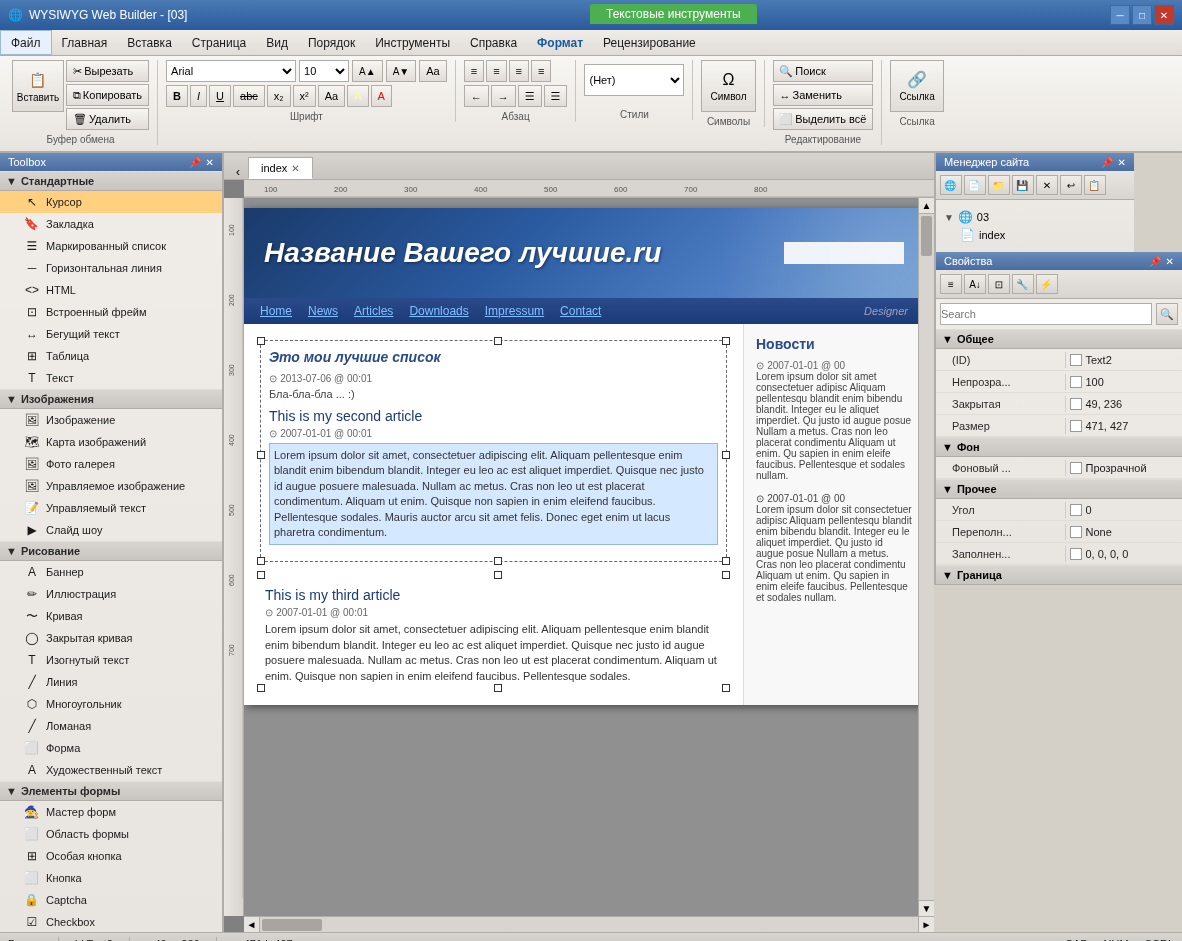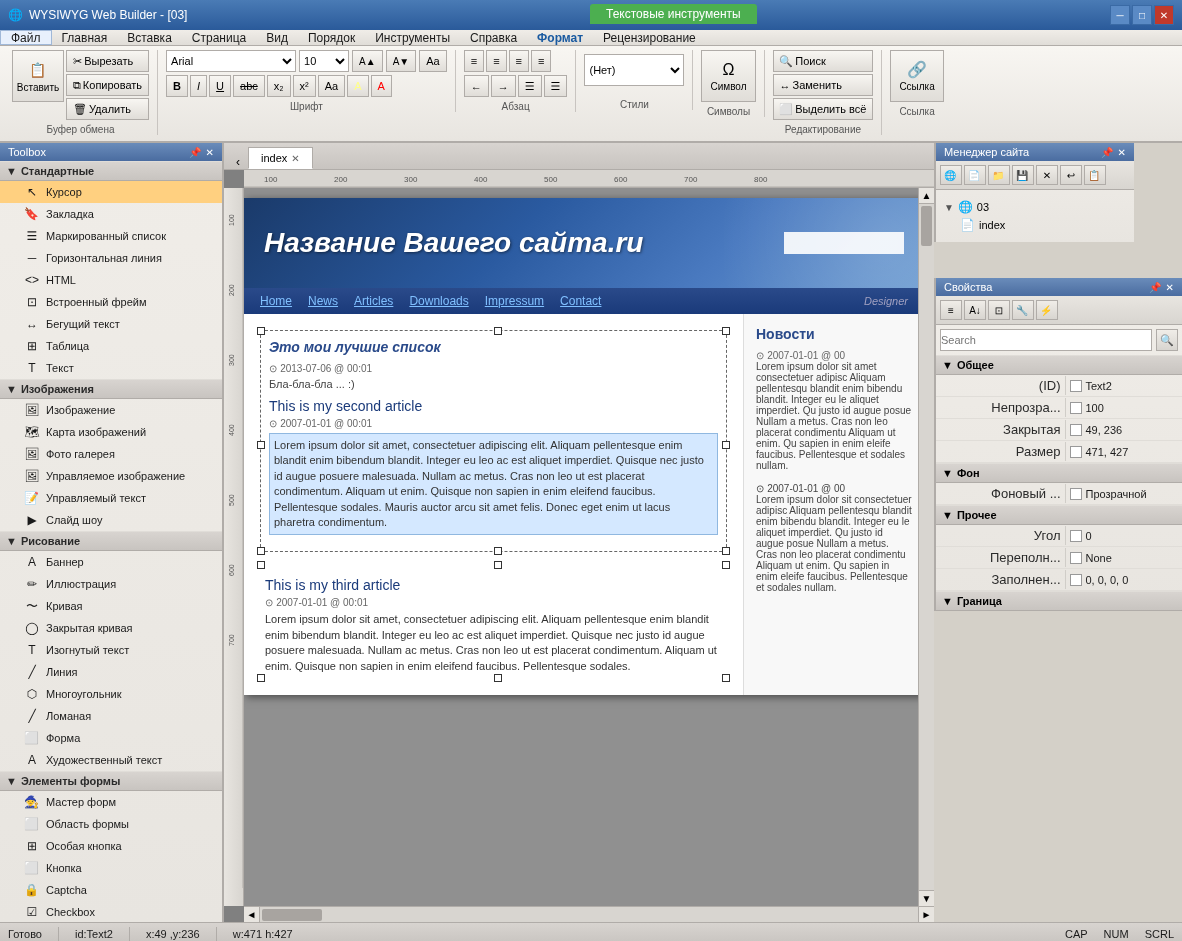--- a/index.html
+++ b/index.html
@@ -22,21 +22,21 @@
       width: 20px; height: 20px; display: flex; align-items: center; justify-content: center;
       background: #5a8ac5; color: white; font-size: 10px; cursor: pointer; border: 1px solid #3a6aa5;
     }
     .title-bar-btn.close { background: #c0392b; }
     .title-bar-btn.max { background: #5a8ac5; }
     .title-bar-btn.min { background: #5a8ac5; }
 
     
     .menu-bar {
       background: linear-gradient(to bottom, #f0ede8, #e0ddd8);
-      height: 16px;
+      height: 26px;
       display: flex;
       align-items: center;
       border-bottom: 1px solid #b0aca8;
     }
     .menu-item {
       padding: 4px 10px;
       cursor: pointer;
       font-size: 12px;
       color: #1a1a1a;
       height: 100%;
@@ -391,24 +391,23 @@
     }
     .props-row {
       display: flex;
       align-items: center;
       border-bottom: 1px solid #e0ddd8;
       min-height: 22px;
     }
     .props-label {
       flex: 1;
       padding: 2px 4px 2px 16px;
-      font-size: 13px;
+      font-size: 11px;
       color: #2a2a2a;
       border-right: 1px solid #d0cdc8;
-      text-align: right;
     }
     .props-value {
       flex: 1;
       padding: 2px 4px;
       font-size: 11px;
       color: #1a1a1a;
       display: flex;
       align-items: center;
       gap: 4px;
     }
@@ -845,21 +844,21 @@
           <text x="2" y="380" font-size="7" fill="#555" transform="rotate(-90,10,380)">600</text>
           <text x="2" y="450" font-size="7" fill="#555" transform="rotate(-90,10,450)">700</text>
         </svg>
       </div>
 
       <div class="canvas-content">
 
         <div class="canvas-page">
 
           <div class="site-header">
-            <span class="site-title">Название Вашего сайта.ru</span>
+            <span class="site-title">Название Вашего лучшие.ru</span>
             <div class="site-search-box"></div>
 
             <div style="position:absolute; right:0; top:0; width:200px; height:90px; background:radial-gradient(circle at 80% 50%, rgba(255,255,255,0.15), transparent); pointer-events:none;"></div>
           </div>
 
           <div class="site-nav">
             <div class="site-nav-left">
               <span class="nav-link">Home</span>
               <span class="nav-link">News</span>
               <span class="nav-link">Articles</span>
@@ -941,21 +940,21 @@
     </div>
 
     <div style="height:16px; background:#d8d5d0; border-top:1px solid #b0aca8; display:flex; align-items:center; margin-left:20px;">
       <div style="width:16px; height:16px; background:#e8e5e0; border-right:1px solid #b0aca8; display:flex; align-items:center; justify-content:center; font-size:10px; cursor:pointer;">◄</div>
       <div style="width:60px; height:12px; background:#a8a4a0; margin:2px; border-radius:2px; cursor:pointer;"></div>
       <div style="flex:1;"></div>
       <div style="width:16px; height:16px; background:#e8e5e0; border-left:1px solid #b0aca8; display:flex; align-items:center; justify-content:center; font-size:10px; cursor:pointer;">►</div>
     </div>
   </div>
 
-  <div style="display:flex; flex-direction:column;gap:36px;">
+  <div style="display:flex; flex-direction:column;">
 
     <div class="site-manager-panel">
       <div class="site-manager-header">
         <span>Менеджер сайта</span>
         <div style="display:flex; gap:4px;">
           <span style="cursor:pointer; font-size:10px; color:white;">📌</span>
           <span style="cursor:pointer; font-size:10px; color:white;">✕</span>
         </div>
       </div>
 

